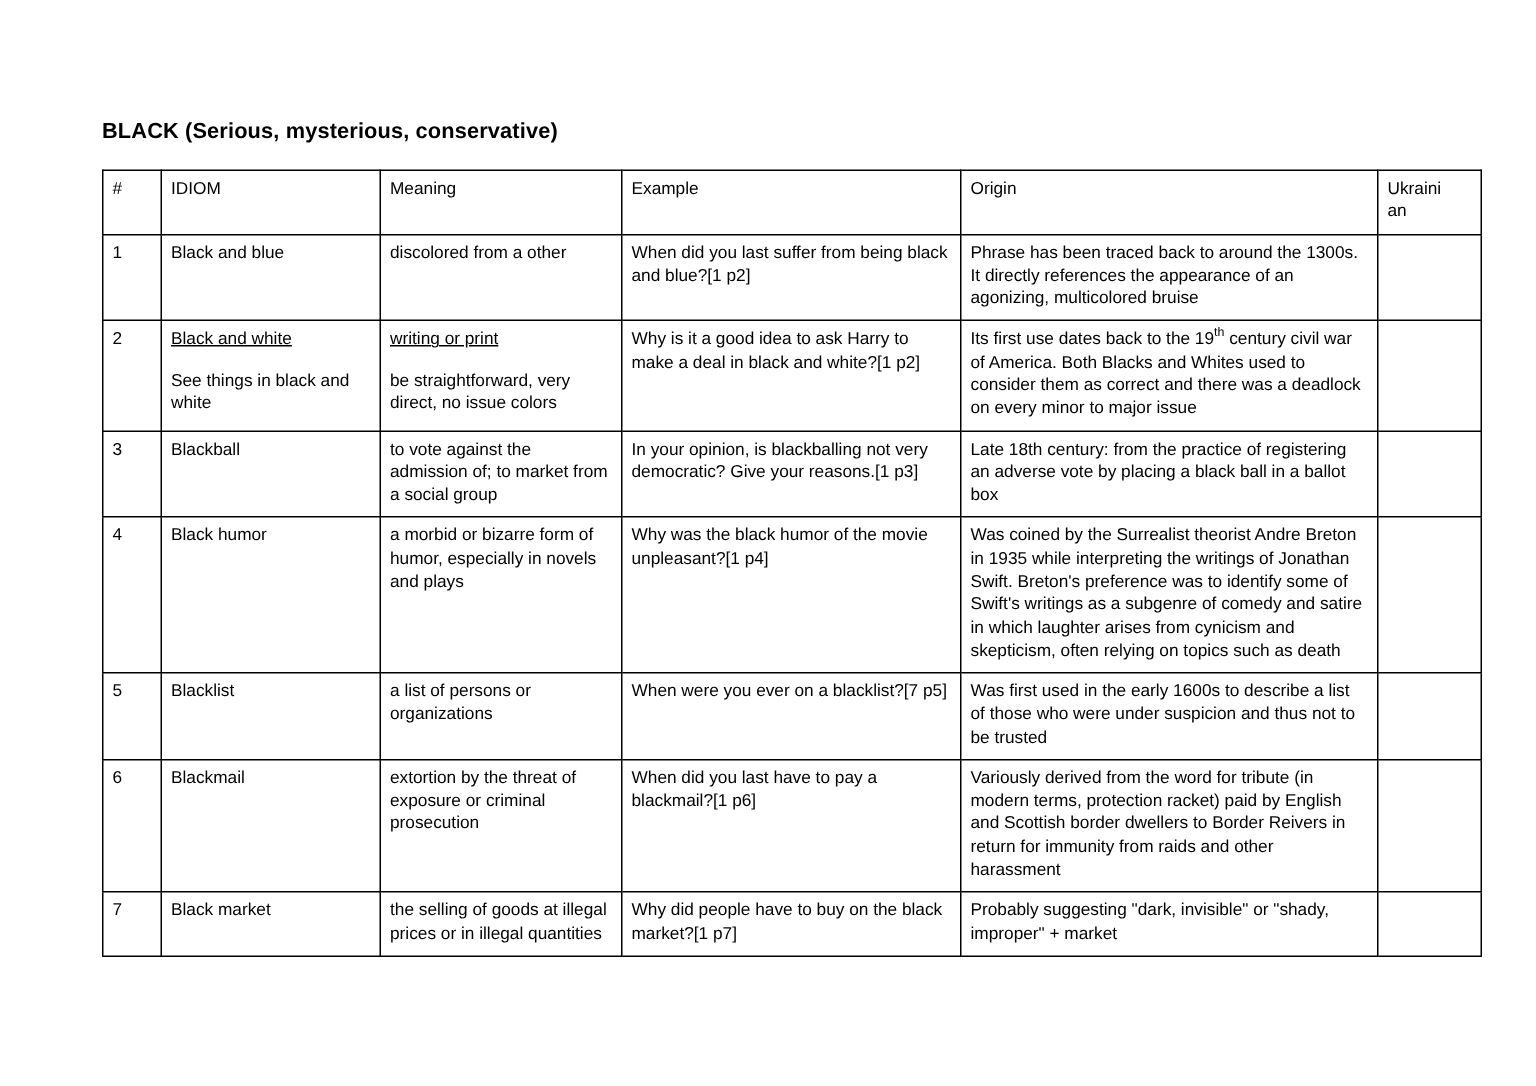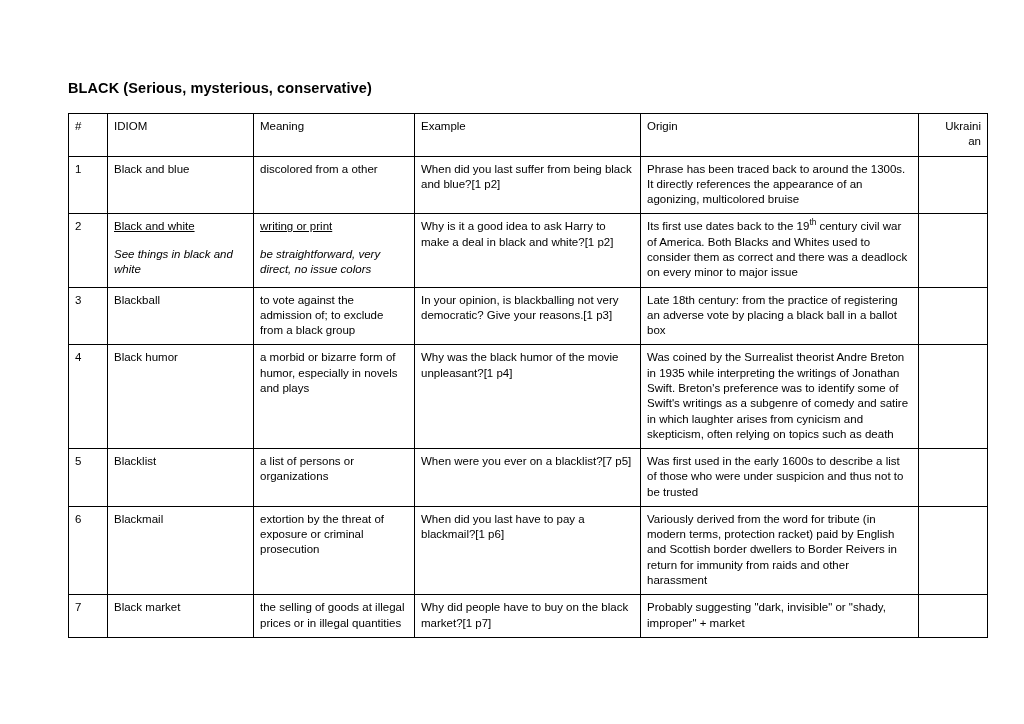--- a/index.html
+++ b/index.html
@@ -63,25 +63,25 @@
   th.col-origin { width: 265px; }
   th.col-ukr { width: 56px; font-size: 9.5px; font-weight: bold; line-height: 1.2; }
 
   td.num { width: 26px; font-size: 11px; }
   td.idiom { font-size: 11.5px; }
   td.meaning { font-size: 11.5px; }
   td.example { font-weight: bold; font-size: 11.5px; }
   td.origin { font-size: 11.5px; }
   td.ukr { font-size: 11.5px; }
 
-  .sub-line { display: block; text-align: right; }
+  .sub-line { display: block; }
   sup { font-size: 0.72em; vertical-align: super; line-height: 0; }
   .cell-block { display: block; }
   .split-top { padding-bottom: 10px; text-decoration: underline; }
-  .split-bottom { padding-top: 2px; font-style: italic; }
+  .split-bottom { padding-top: 2px; }
   .pad-bottom-md { padding-bottom: 14px; }
   .pad-bottom-sm { padding-bottom: 6px; }
 </style>
 </head>
 <body>
 
 <div class="page">
 
   <div class="doc-title">BLACK (Serious, mysterious, conservative)</div>
 
@@ -122,21 +122,21 @@
             <span class="cell-block split-bottom">be straightforward, very direct, no issue colors</span>
           </td>
           <td class="example">Why is it a good idea to ask Harry to make a deal in black and white?[1 p2]</td>
           <td class="origin"><span>Its first use dates back to the 19</span><sup>th</sup><span> century civil war of America. Both Blacks and Whites used to consider them as correct and there was a deadlock on every minor to major issue</span></td>
           <td class="ukr"></td>
         </tr>
 
         <tr>
           <td class="num">3</td>
           <td class="idiom">Blackball</td>
-          <td class="meaning pad-bottom-sm">to vote against the admission of; to exclude from a black group</td>
+          <td class="meaning pad-bottom-sm">to vote against the admission of; to market from a social group</td>
           <td class="example">In your opinion, is blackballing not very democratic? Give your reasons.[1 p3]</td>
           <td class="origin pad-bottom-md">Late 18th century: from the practice of registering an adverse vote by placing a black ball in a ballot box</td>
           <td class="ukr"></td>
         </tr>
 
         <tr>
           <td class="num">4</td>
           <td class="idiom">Black humor</td>
           <td class="meaning">a morbid or bizarre form of humor, especially in novels and plays</td>
           <td class="example">Why was the black humor of the movie unpleasant?[1 p4]</td>

